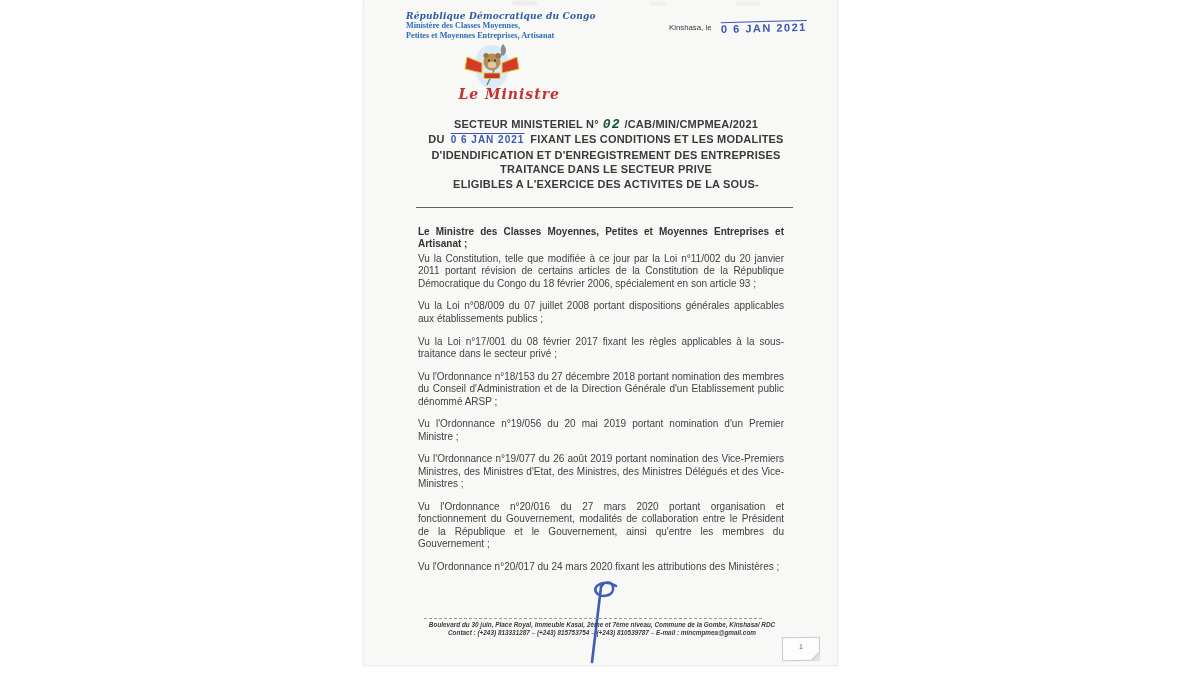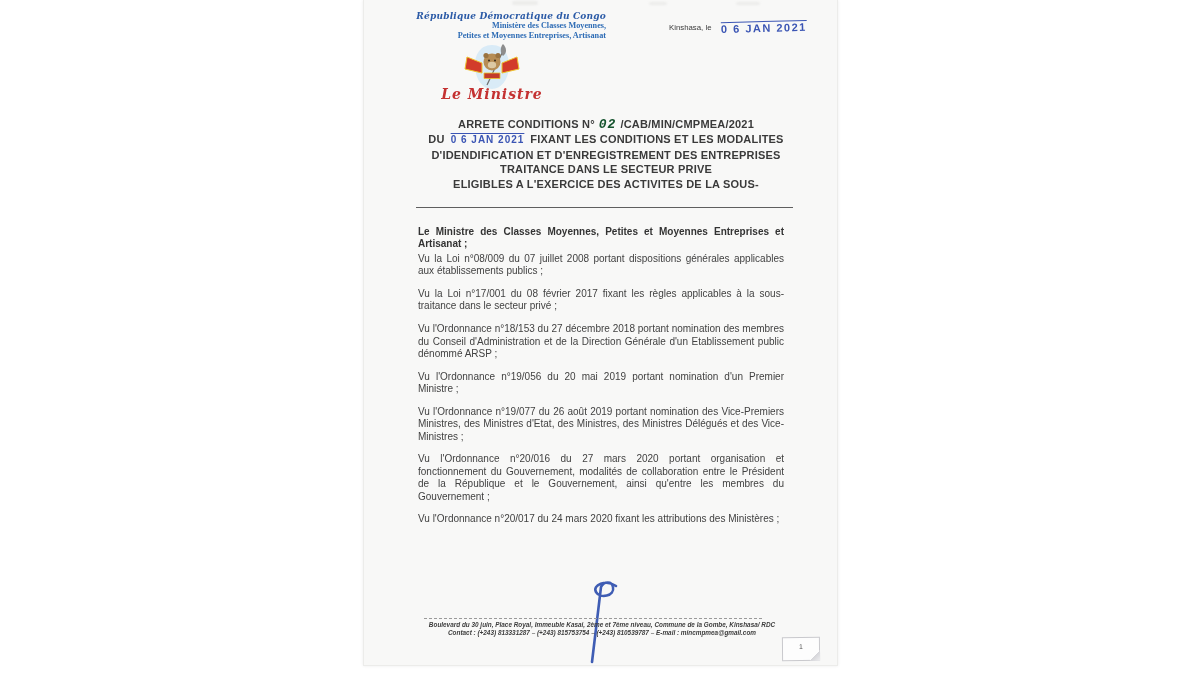--- a/index.html
+++ b/index.html
@@ -6,32 +6,32 @@
   body{
     width:1200px;height:675px;background:#ffffff;position:relative;overflow:hidden;
     font-family:"Liberation Sans", sans-serif;
   }
   .document-page{
     position:absolute;left:363px;top:0;width:475px;height:666px;
     background:#f8f8f7;border:1px solid #ececea;border-top:none;box-sizing:border-box;
     box-shadow:0 0 3px rgba(0,0,0,0.08);
   }
   
-  .letterhead{position:absolute;left:42px;top:11px;width:200px;text-align:right;}
+  .letterhead{position:absolute;left:42px;top:11px;width:200px;text-align:left;}
   .lh-country{
     font-family:"DejaVu Serif", serif;font-style:italic;font-weight:bold;
     font-size:9px;color:#2b5aa6;letter-spacing:0.2px;white-space:nowrap;
   }
   .lh-ministry{
     font-family:"Liberation Serif", serif;font-weight:bold;
     font-size:8.2px;color:#2e6cb5;line-height:10px;white-space:nowrap;
   }
   .emblem{position:absolute;left:97px;top:42px;width:62px;height:50px;}
   .minister-script{
-    position:absolute;left:60px;top:86px;width:136px;text-align:center;
+    position:absolute;left:60px;top:86px;width:136px;text-align:right;
     font-family:"DejaVu Serif", serif;font-style:italic;font-weight:bold;
     font-size:14px;color:#c43131;letter-spacing:1px;
   }
   
   .dateline{position:absolute;left:305px;top:18px;white-space:nowrap;}
   .date-place{font-size:7.8px;color:#3a3a3a;vertical-align:middle;}
   .date-stamp{
     display:inline-block;margin-left:5px;transform:rotate(-1.5deg);
     font-family:"Liberation Sans", sans-serif;font-weight:bold;
     font-size:11px;color:#3b55b4;letter-spacing:1.5px;
@@ -123,30 +123,31 @@
     </svg>
   </div>
   <div class="minister-script">Le Ministre</div>
 
   <div class="dateline">
     <span class="date-place">Kinshasa, le</span>
     <span class="date-stamp">0 6 JAN 2021</span>
   </div>
 
   <div class="decree-title">
-    <div><span>ARRETE CONDITIONS N°</span><span class="hand-number">02</span><span>/CAB/MIN/CMPMEA/2021</span></div>
+    <div><span>SECTEUR MINISTERIEL N°</span><span class="hand-number">02</span><span>/CAB/MIN/CMPMEA/2021</span></div>
     <div><span>DU</span><span class="inline-stamp">0 6 JAN 2021</span><span>FIXANT LES CONDITIONS ET LES MODALITES</span></div>
     <div>D'IDENDIFICATION ET D'ENREGISTREMENT DES ENTREPRISES</div>
     <div>TRAITANCE DANS LE SECTEUR PRIVE</div>
     <div>ELIGIBLES A L'EXERCICE DES ACTIVITES DE LA SOUS-</div>
   </div>
   <div class="title-rule"></div>
 
   <div class="body-text">
     <p class="intro">Le Ministre des Classes Moyennes, Petites et Moyennes Entreprises et Artisanat ;</p>
+    <p>Vu la Constitution, telle que modifiée à ce jour par la Loi n°11/002 du 20 janvier 2011 portant révision de certains articles de la Constitution de la République Démocratique du Congo du 18 février 2006, spécialement en son article 93 ;</p>
     <p>Vu la Loi n°08/009 du 07 juillet 2008 portant dispositions générales applicables aux établissements publics ;</p>
     <p>Vu la Loi n°17/001 du 08 février 2017 fixant les règles applicables à la sous-traitance dans le secteur privé ;</p>
     <p>Vu l'Ordonnance n°18/153 du 27 décembre 2018 portant nomination des membres du Conseil d'Administration et de la Direction Générale d'un Etablissement public dénommé ARSP ;</p>
     <p>Vu l'Ordonnance n°19/056 du 20 mai 2019 portant nomination d'un Premier Ministre ;</p>
     <p>Vu l'Ordonnance n°19/077 du 26 août 2019 portant nomination des Vice-Premiers Ministres, des Ministres d'Etat, des Ministres, des Ministres Délégués et des Vice-Ministres ;</p>
     <p>Vu l'Ordonnance n°20/016 du 27 mars 2020 portant organisation et fonctionnement du Gouvernement, modalités de collaboration entre le Président de la République et le Gouvernement, ainsi qu'entre les membres du Gouvernement ;</p>
     <p>Vu l'Ordonnance n°20/017 du 24 mars 2020 fixant les attributions des Ministères ;</p>
   </div>
 
   <div class="sig">

